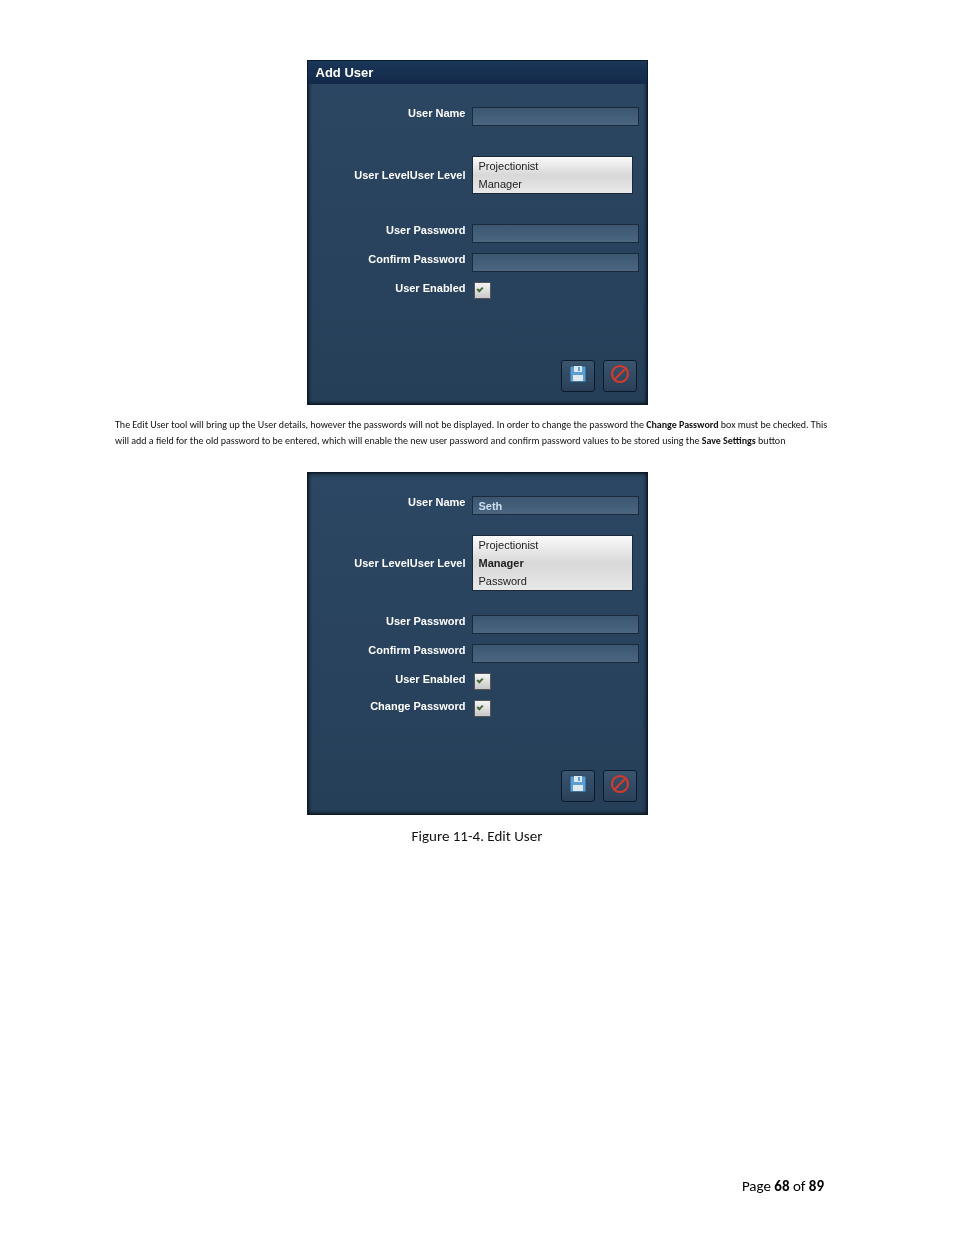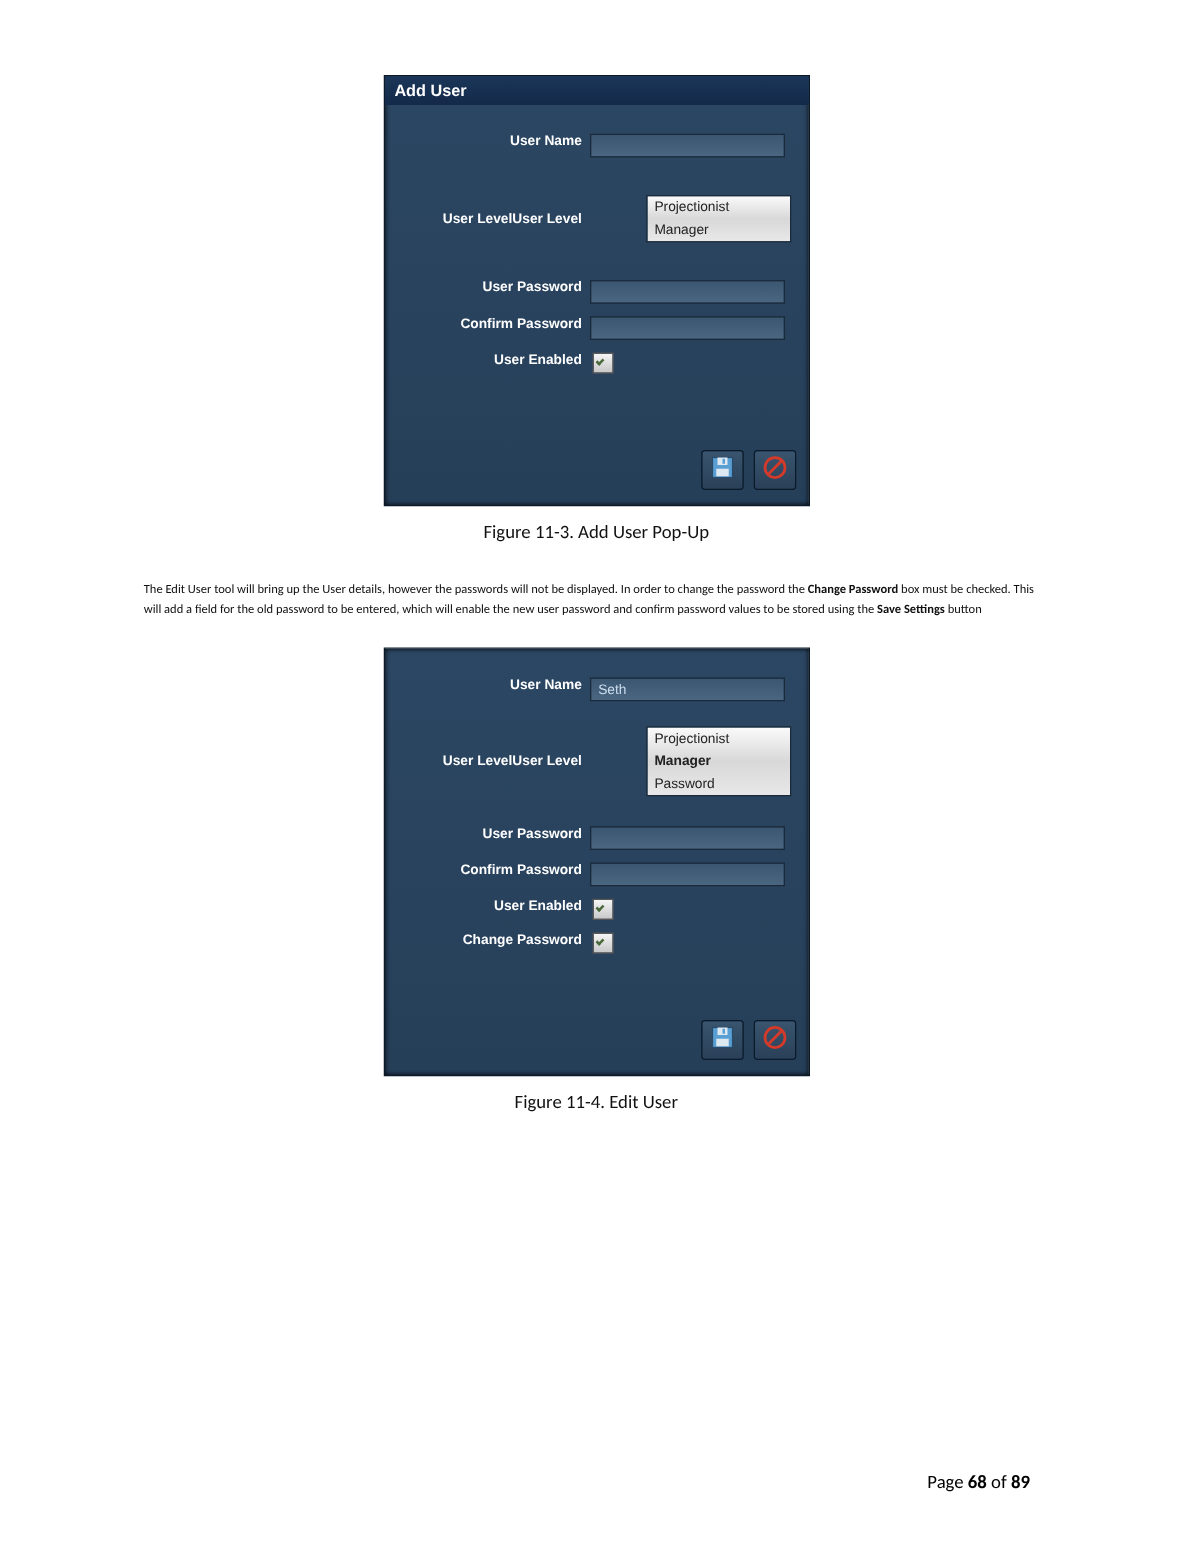--- a/index.html
+++ b/index.html
@@ -44,35 +44,34 @@
     font-family: Arial, sans-serif;
     padding-right: 6px;
   }
   .text-input {
     flex: 1;
     height: 19px;
     background: linear-gradient(#3b5670, #4b6680);
     border: 1px solid #1a2a3a;
     color: #cde;
     font-size: 11px;
-    font-weight: normal;
+    font-weight: bold;
     padding: 0 6px;
     font-family: Arial, sans-serif;
     box-sizing: border-box;
     margin-right: 14px;
   }
   .listbox {
     flex: 1;
     border: 1px solid #1a2a3a;
     background: linear-gradient(#fafafa, #d8d8d8, #e8e8e8);
     color: #222;
     font-size: 11px;
     font-family: Arial, sans-serif;
     margin-right: 6px;
-    margin-left: 45px;
   }
   .listbox .opt {
     padding: 3px 6px;
   }
   .listbox .opt.sel {
     font-weight: bold;
   }
   .spacer-sm { height: 20px; }
   .checkbox {
     width: 15px;
@@ -189,21 +188,20 @@
         <span>
           <svg width="20" height="20" viewBox="0 0 20 20">
             <circle cx="10" cy="10" r="8" fill="none" stroke="#d43a2a" stroke-width="2.2"></circle>
             <line x1="5" y1="15" x2="15" y2="5" stroke="#d43a2a" stroke-width="2.2"></line>
           </svg>
         </span>
       </div>
     </div>
   </div>
 
-  <div class="caption">Figure 11-3.  Add User Pop-Up</div>
 
   <p class="body-text">
     <span>The Edit User tool will bring up the User details, however the passwords will not be displayed.  In order to change the password the </span><span class="bold">Change Password</span><span> box must be checked.  This will add a field for the old password to be entered, which will enable the new user password and confirm password values to be stored using the </span><span class="bold">Save Settings</span><span> button</span>
   </p>
 
   <div class="dialog">
 
     <div class="extra-gap"></div>
 
     <div class="form-row">

